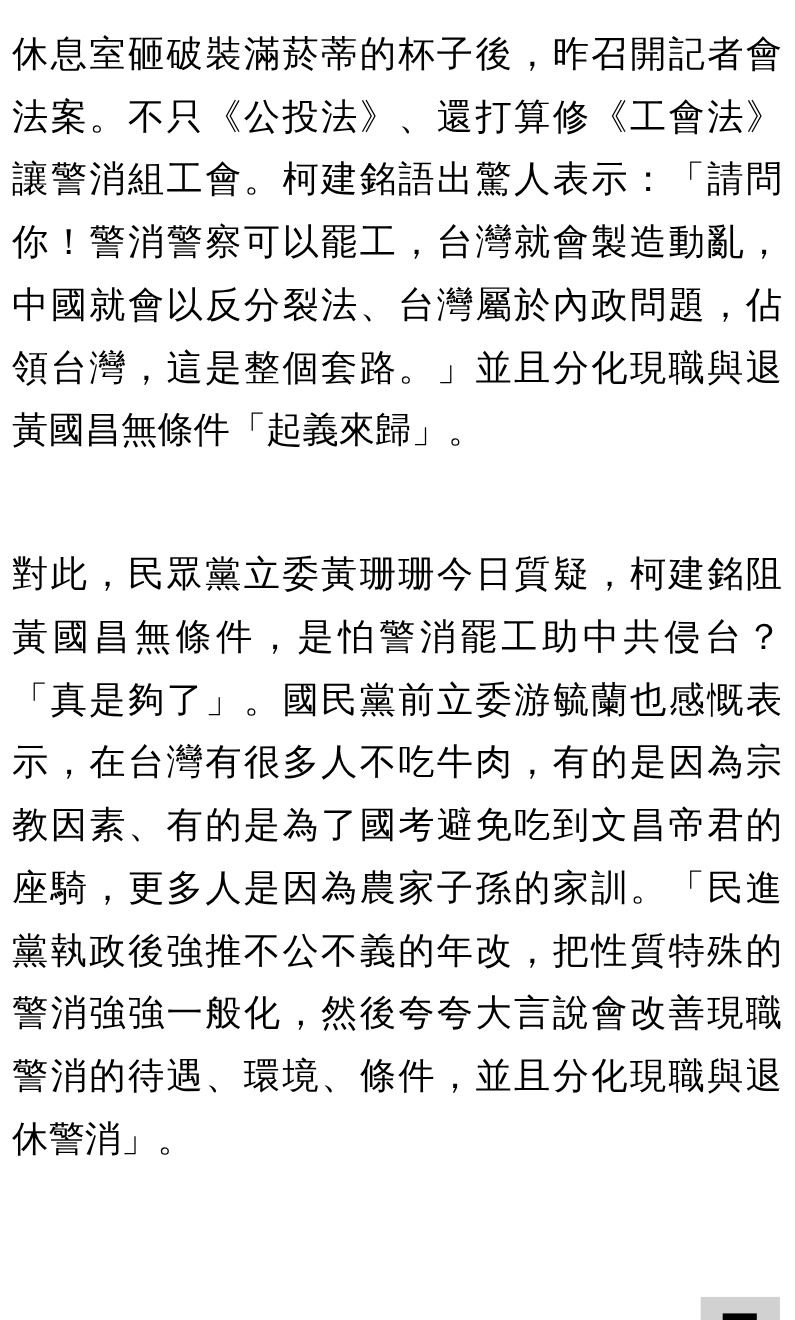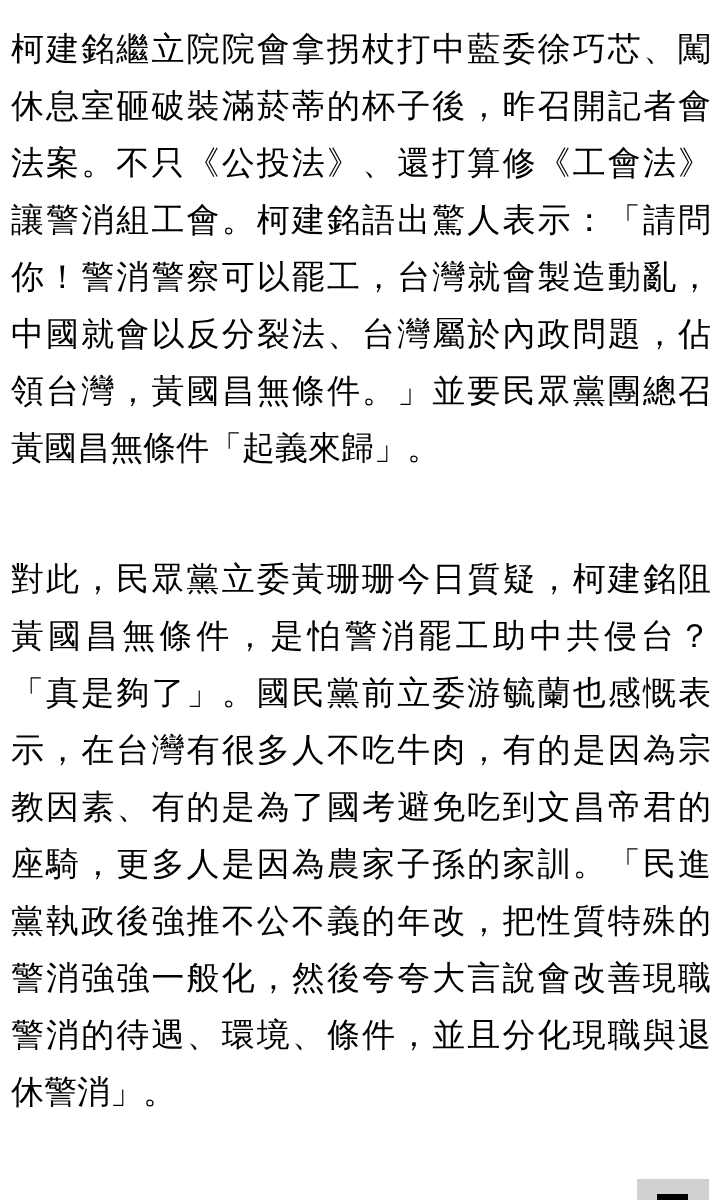--- a/index.html
+++ b/index.html
@@ -64,27 +64,26 @@
     background: #000000;
   }
 </style>
 </head>
 <body style="background: rgb(255, 255, 255);">
 
 <div class="page">
 
   <div class="article" id="article-body" style="color: rgb(0, 0, 0);">
       <div class="paragraph">
-        <div class="line">柯建銘繼立院院會拿拐杖打中藍委徐巧芯、闖</div>
         <div class="line">休息室砸破裝滿菸蒂的杯子後，昨召開記者會</div>
         <div class="line">法案。不只《公投法》、還打算修《工會法》</div>
         <div class="line">讓警消組工會。柯建銘語出驚人表示：「請問</div>
         <div class="line">你！警消警察可以罷工，台灣就會製造動亂，</div>
         <div class="line">中國就會以反分裂法、台灣屬於內政問題，佔</div>
-        <div class="line">領台灣，黃國昌無條件。」並要民眾黨團總召</div>
+        <div class="line">領台灣，這是整個套路。」並且分化現職與退</div>
         <div class="line last">黃國昌無條件「起義來歸」。</div>
       </div>
       <div class="paragraph">
         <div class="line">對此，民眾黨立委黃珊珊今日質疑，柯建銘阻</div>
         <div class="line">黃國昌無條件，是怕警消罷工助中共侵台？</div>
         <div class="line">「真是夠了」。國民黨前立委游毓蘭也感慨表</div>
         <div class="line">示，在台灣有很多人不吃牛肉，有的是因為宗</div>
         <div class="line">教因素、有的是為了國考避免吃到文昌帝君的</div>
         <div class="line">座騎，更多人是因為農家子孫的家訓。「民進</div>
         <div class="line">黨執政後強推不公不義的年改，把性質特殊的</div>

